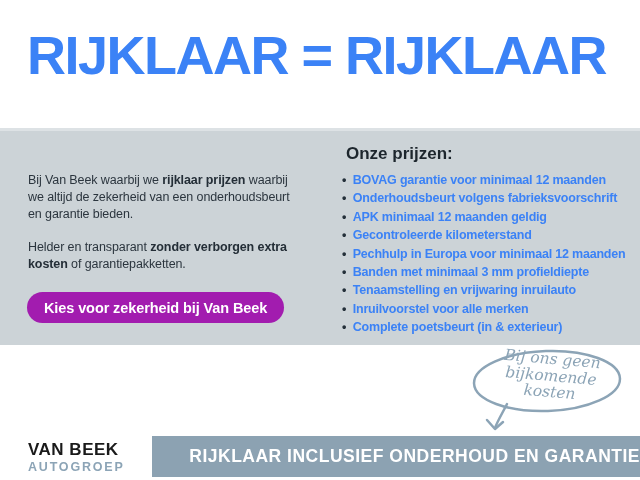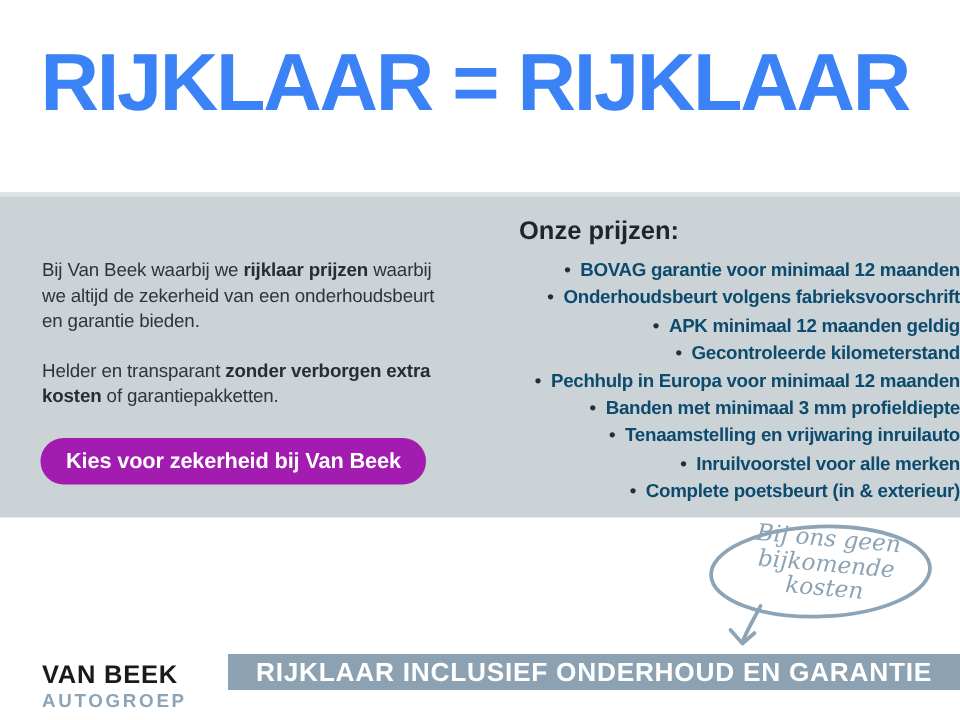--- a/index.html
+++ b/index.html
@@ -44,21 +44,21 @@
   .promises-heading{
     position:absolute;left:346px;top:144px;margin:0;
     font-size:17px;line-height:19px;font-weight:bold;color:#1D262D;
   }
   .promises-list{
     position:absolute;left:342px;top:171px;width:298px;
     margin:0;padding:0;list-style:none;
   }
   .promises-list li{
     font-size:12.5px;line-height:18.4px;font-weight:bold;
-    letter-spacing:-0.2px;color:#0c4a6e;text-align:right;
+    letter-spacing:-0.2px;color:#3b82f6;
   }
   .promises-list li::before{content:"\2022\00a0\00a0";color:#232F39;}
   
   .note-svg{position:absolute;left:465px;top:342px;width:170px;height:95px;}
   .note-text{
     position:absolute;left:482px;top:351px;width:138px;
     text-align:center;transform:rotate(5deg);
     font-family:"DejaVu Serif",serif;font-style:italic;
     font-size:15.5px;line-height:16.5px;color:#8CA4B6;
   }
@@ -66,22 +66,22 @@
   .logo{position:absolute;left:28px;top:441px;}
   .logo .l1{
     font-size:17px;line-height:18px;font-weight:bold;
     letter-spacing:0.5px;color:#1A1A1A;white-space:nowrap;
   }
   .logo .l2{
     margin-top:1px;font-size:12.5px;line-height:14px;font-weight:bold;
     letter-spacing:1.8px;color:#8CA4B6;white-space:nowrap;
   }
   .footer-bar{
-    position:absolute;left:152px;top:436px;width:488px;height:24px;
-    background:#8CA2B2;display:flex;align-items:center;justify-content:center;
+    position:absolute;left:152px;top:436px;width:488px;height:41px;
+    background:#8CA2B2;display:flex;align-items:center;justify-content:flex-end;
   }
   .footer-bar span{
     color:#fff;font-size:17.5px;font-weight:bold;letter-spacing:0.5px;
     white-space:nowrap;
   }
 </style>
 </head>
 <body>
 
 <div class="canvas">

